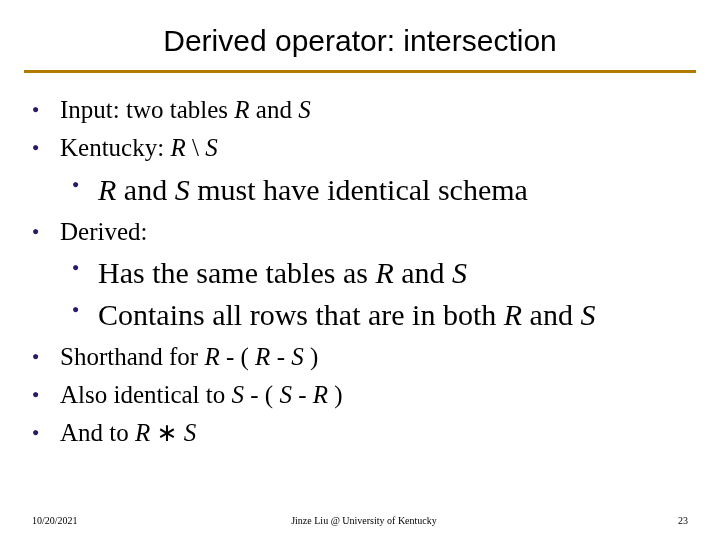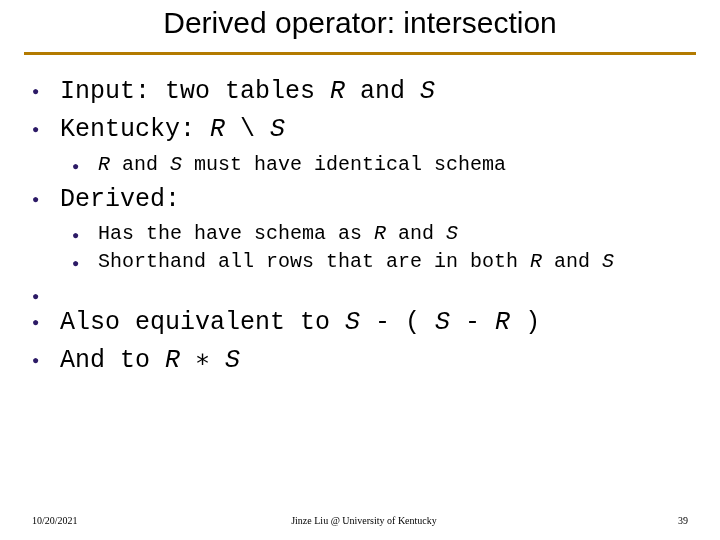--- a/index.html
+++ b/index.html
@@ -1,26 +1,26 @@
 <!DOCTYPE html>
 <html><head>
 <meta charset="utf-8">
 <style>
   * { margin: 0; padding: 0; box-sizing: border-box; }
   html, body { width: 720px; height: 540px; background: #fff; font-family: "Times New Roman", Times, serif; color: #000; }
-  .slide { width: 720px; height: 540px; position: relative; padding: 6px 24px 0 24px; }
+  .slide { width: 720px; height: 540px; position: relative; padding: 24px 24px 0 24px; }
   .title { font-family: Arial, Helvetica, sans-serif; font-size: 30px; font-weight: 400; text-align: center; margin-bottom: 12px; }
   .rule { width: 100%; height: 3px; background: #b37a00; margin-bottom: 20px; }
   .content { padding-left: 8px; }
   ul { list-style: none; }
   li { display: flex; }
   .bullet { flex: 0 0 28px; color: #2c1a66; font-size: 12px; line-height: 1; padding-top: 10px; text-align: left; }
   .sub .bullet { flex: 0 0 26px; padding-top: 9px; }
-  .txt { font-size: 25px; line-height: 1.35; font-family: Liberation Mono, monospace; }
-  .sub .txt { font-size: 20px; line-height: 1.4; }
+  .txt { font-size: 25px; line-height: 1.35; }
+  .sub .txt { font-size: 30px; line-height: 1.4; }
   .sub { margin-left: 40px; }
   .outer > li { margin-bottom: 4px; }
   .subblock { margin-top: 4px; margin-bottom: 12px; }
   .it { font-style: italic; }
   .footer { position: absolute; bottom: 14px; left: 0; width: 720px; padding: 0 32px; display: flex; justify-content: flex-end; align-items: center; font-family: "Times New Roman", Times, serif; font-size: 10px; color: #000; }
   .footer .center { position: absolute; left: 4px; width: 720px; text-align: center; }
   .footer .right { margin-left: auto; }
 </style>
 </head>
 <body>
@@ -61,52 +61,55 @@
       <li>
         <span class="bullet">●</span>
         <span class="txt">Derived:</span>
       </li>
 
       <li class="subblock">
         <ul class="sub">
           <li>
             <span class="bullet">●</span>
             <span class="txt">
-              <span>Has the have schema as </span><span class="it">R</span><span> and </span><span class="it">S</span>
+              <span>Has the same tables as </span><span class="it">R</span><span> and </span><span class="it">S</span>
             </span>
           </li>
           <li>
             <span class="bullet">●</span>
             <span class="txt">
-              <span>Shorthand all rows that are in both </span><span class="it">R</span><span> and </span><span class="it">S</span>
+              <span>Contains all rows that are in both </span><span class="it">R</span><span> and </span><span class="it">S</span>
             </span>
           </li>
         </ul>
       </li>
 
       <li>
         <span class="bullet">●</span>
+        <span class="txt">
+          <span>Shorthand for </span><span class="it">R</span><span> - ( </span><span class="it">R</span><span> - </span><span class="it">S</span><span> )</span>
+        </span>
       </li>
 
       <li>
         <span class="bullet">●</span>
         <span class="txt">
-          <span>Also equivalent to </span><span class="it">S</span><span> - ( </span><span class="it">S</span><span> - </span><span class="it">R </span><span> )</span>
+          <span>Also identical to </span><span class="it">S</span><span> - ( </span><span class="it">S</span><span> - </span><span class="it">R </span><span> )</span>
         </span>
       </li>
 
       <li>
         <span class="bullet">●</span>
         <span class="txt">
           <span>And to </span><span class="it">R</span><span> ∗ </span><span class="it">S</span>
         </span>
       </li>
 
     </ul>
   </div>
 
   <div class="footer">
     <span>10/20/2021</span>
     <span class="center">Jinze Liu @ University of Kentucky</span>
-    <span class="right">39</span>
+    <span class="right">23</span>
   </div>
 
 </div>
 
 </body></html>

